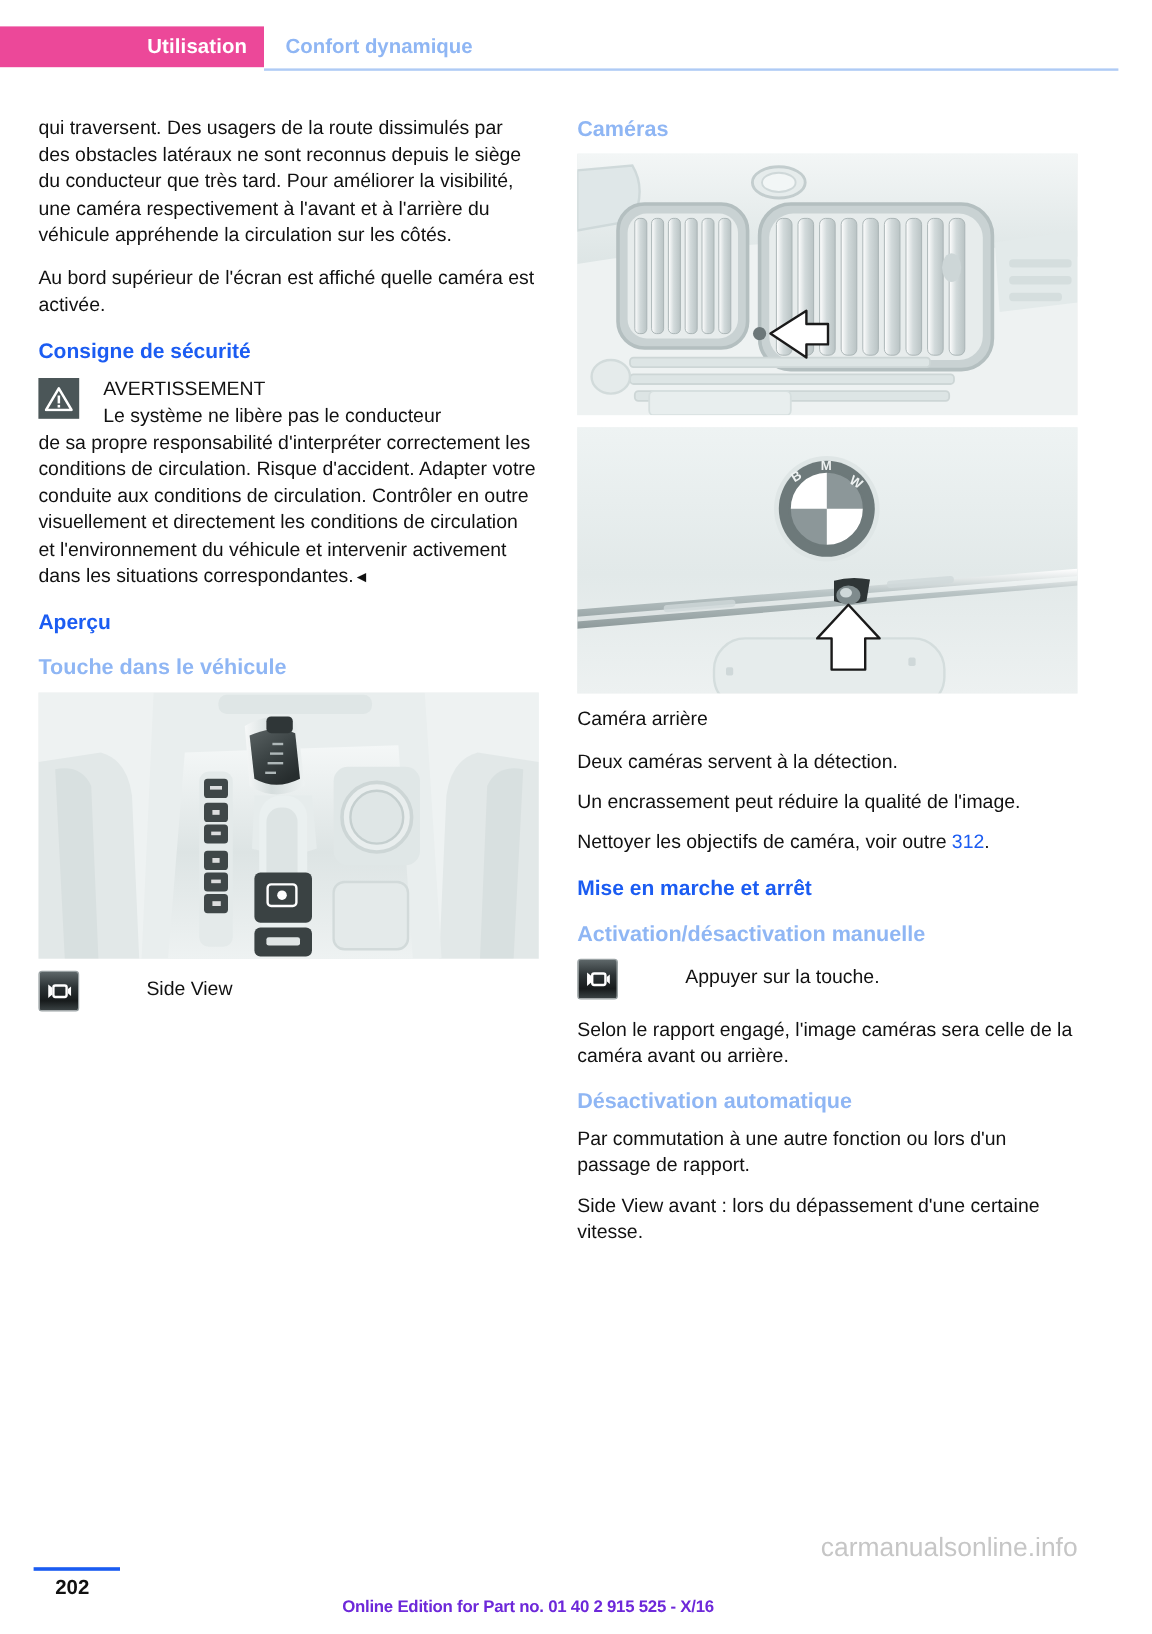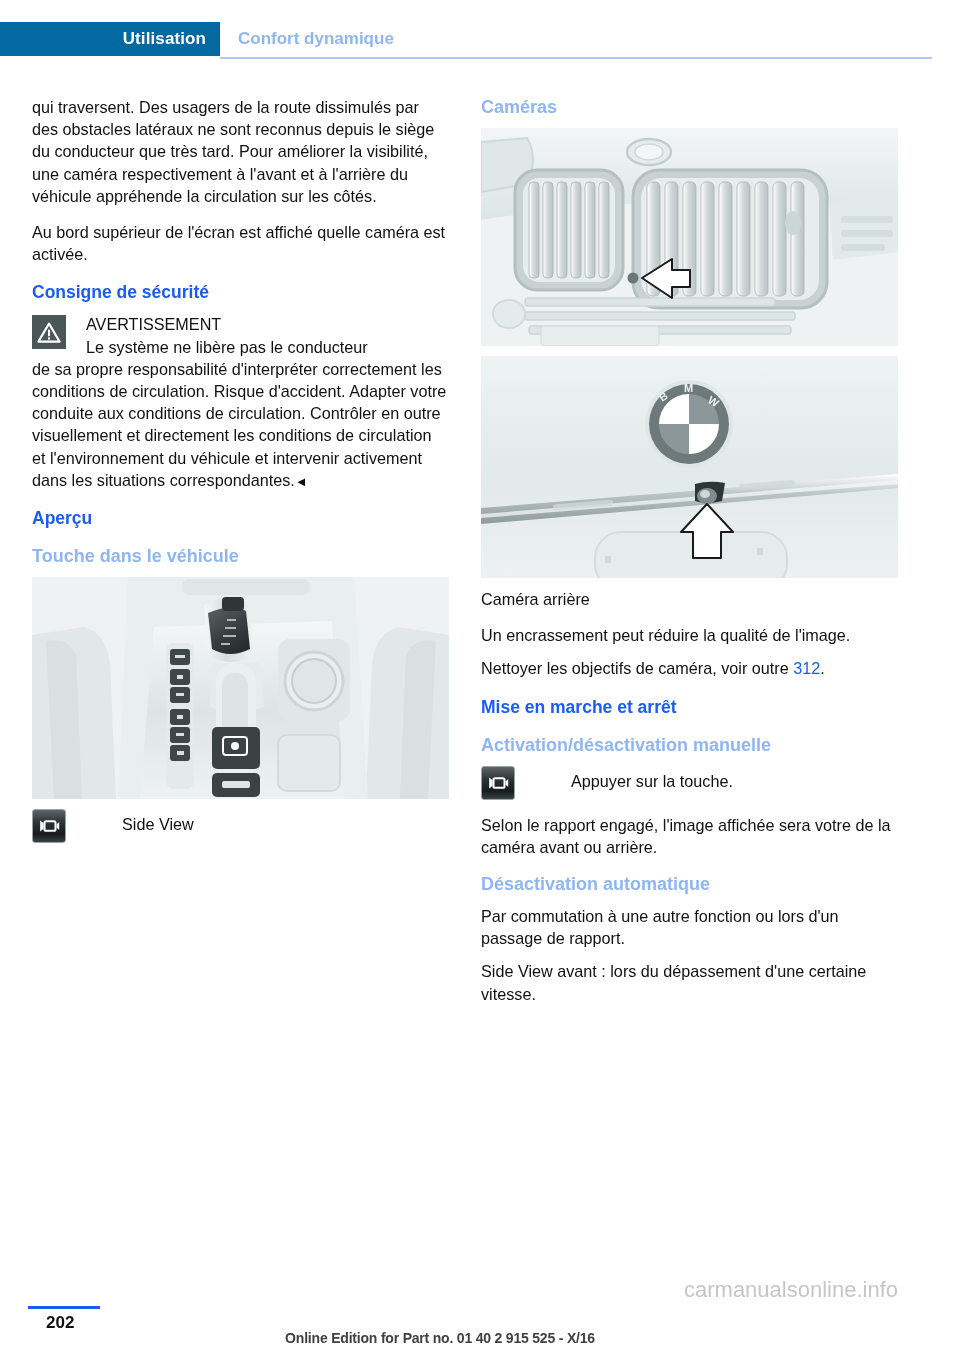--- a/index.html
+++ b/index.html
@@ -23,21 +23,21 @@
     top: 22px;
     width: 960px;
     height: 40px;
   }
   .header-chip {
     position: absolute;
     left: 0;
     top: 0;
     width: 220px;
     height: 34px;
-    background: #0369a1;
+    background: #ec4899;
     box-sizing: border-box;
   }
   .header-chip-label {
     position: absolute;
     right: 14px;
     top: 7px;
     color: #ffffff;
     font-size: 17px;
     font-weight: bold;
     letter-spacing: 0.1px;
@@ -196,21 +196,21 @@
     font-weight: bold;
     color: #111111;
   }
   .footer-edition {
     position: absolute;
     left: 0;
     top: 1330px;
     width: 880px;
     text-align: center;
     font-size: 14px;
-    color: #404040;
+    color: #6d28d9;
     font-weight: bold;
     letter-spacing: -0.2px;
   }
   .watermark {
     position: absolute;
     left: 684px;
     top: 1277px;
     font-size: 22px;
     color: #c6c6c6;
     white-space: nowrap;
@@ -463,20 +463,21 @@
       <rect x="114" y="176" width="192" height="58" rx="26" fill="#e6ecec" stroke="#d4dddd" stroke-width="2"></rect>
       <rect x="124" y="200" width="6" height="7" rx="1.5" fill="#cfd8d9"></rect>
       <rect x="276" y="192" width="6" height="7" rx="1.5" fill="#cfd8d9"></rect>
 
       <path d="M226 148 L252 176 L240 176 L240 202 L212 202 L212 176 L200 176 Z" fill="#ffffff" stroke="#1a1a1a" stroke-width="2" stroke-linejoin="round"></path>
     </svg>
   </div>
 
   <p class="fig-caption">Caméra arrière</p>
 
+  <p class="body tight">Deux caméras servent à la détection.</p>
 
   <p class="body tight">Un encrassement peut réduire la qualité de l'image.</p>
 
   <p class="body tight"><span>Nettoyer les objectifs de caméra, voir outre </span><span class="pagelink">312</span><span>.</span></p>
 
   <h2 class="h-main">Mise en marche et arrêt</h2>
 
   <h3 class="h-sub">Activation/désactivation manuelle</h3>
 
   <div class="icon-row">
@@ -485,21 +486,21 @@
         <svg width="24" height="16" viewBox="0 0 24 16" aria-hidden="true">
           <rect x="7.5" y="3.2" width="11" height="9.6" rx="1.6" fill="none" stroke="#ffffff" stroke-width="2"></rect>
           <path d="M6.6 5.2 L3.2 2.4 L3.2 13.6 L6.6 10.8 Z" fill="#ffffff"></path>
           <path d="M19.6 6.2 L22.2 4.0 L22.2 12.0 L19.6 9.8 Z" fill="#ffffff"></path>
         </svg>
       </div>
     </div>
     <div class="icon-text">Appuyer sur la touche.</div>
   </div>
 
-  <p class="body">Selon le rapport engagé, l'image affichée sera votre de la caméra avant ou arrière.</p>
+  <p class="body">Selon le rapport engagé, l'image caméras sera celle de la caméra avant ou arrière.</p>
 
   <h3 class="h-sub">Désactivation automatique</h3>
 
   <p class="body tight">Par commutation à une autre fonction ou lors d'un passage de rapport.</p>
 
   <p class="body tight">Side View avant : lors du dépassement d'une certaine vitesse.</p>
 
 </div>
 
 <div class="footer-rule"></div>

